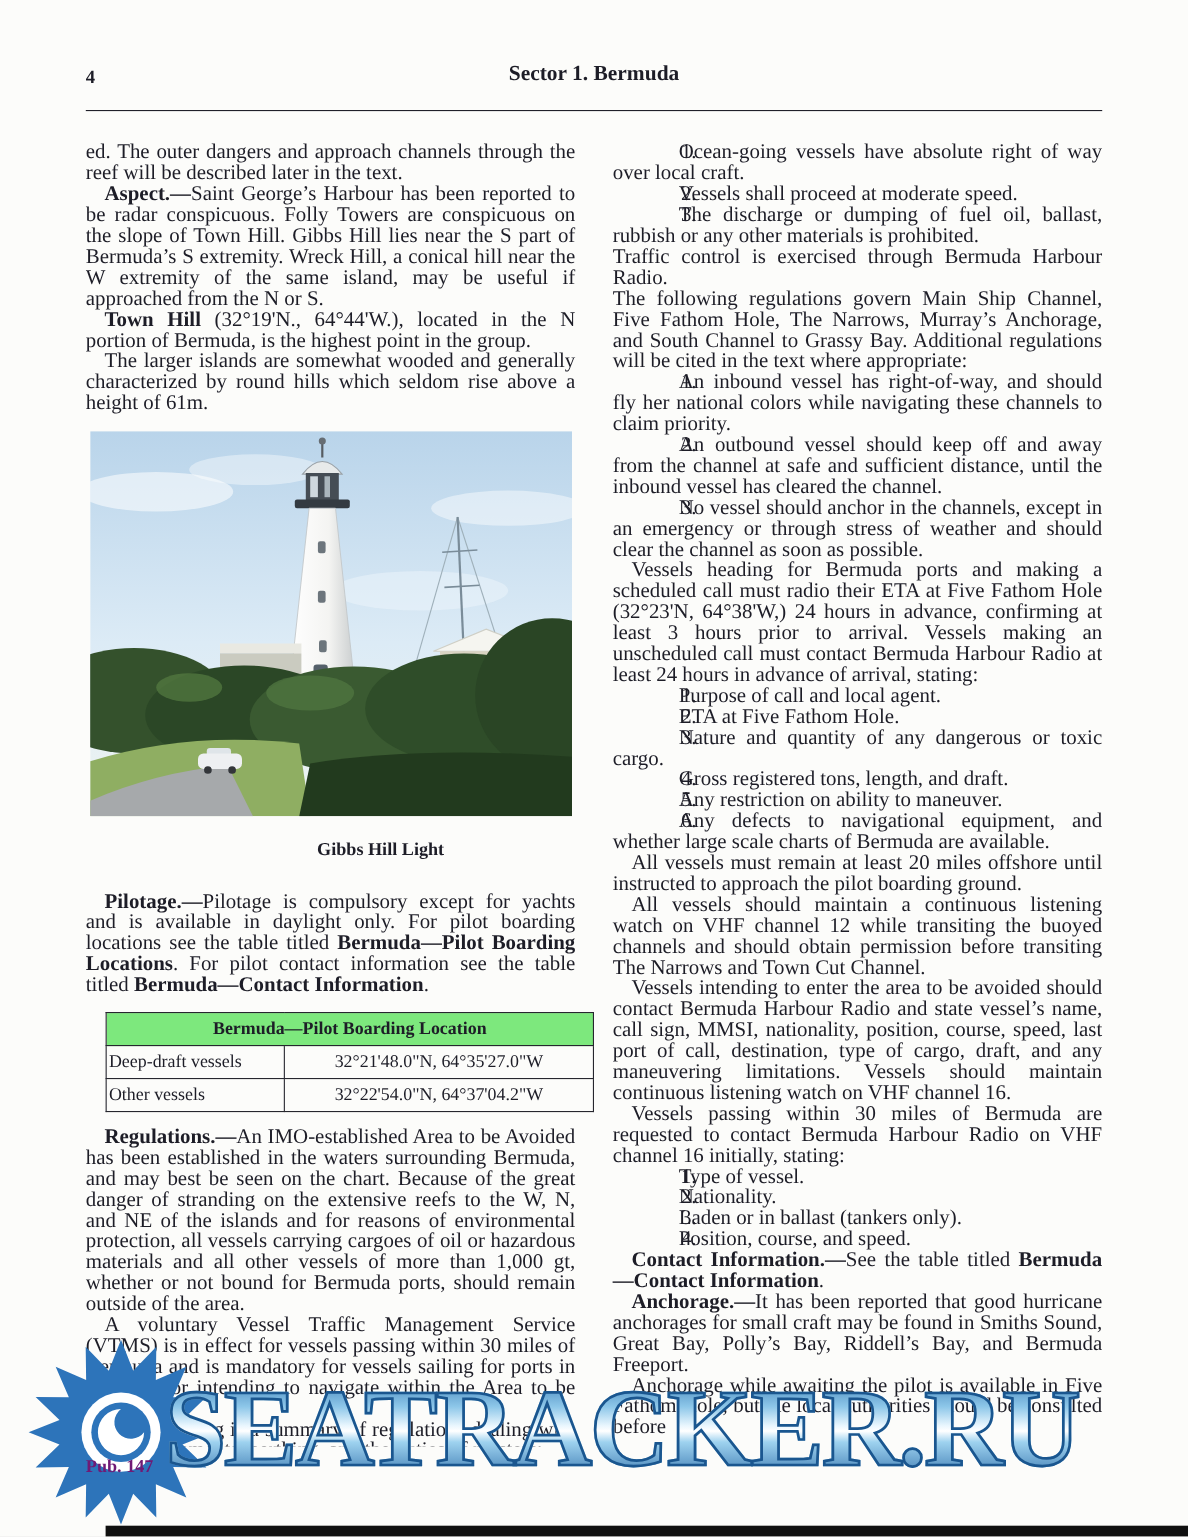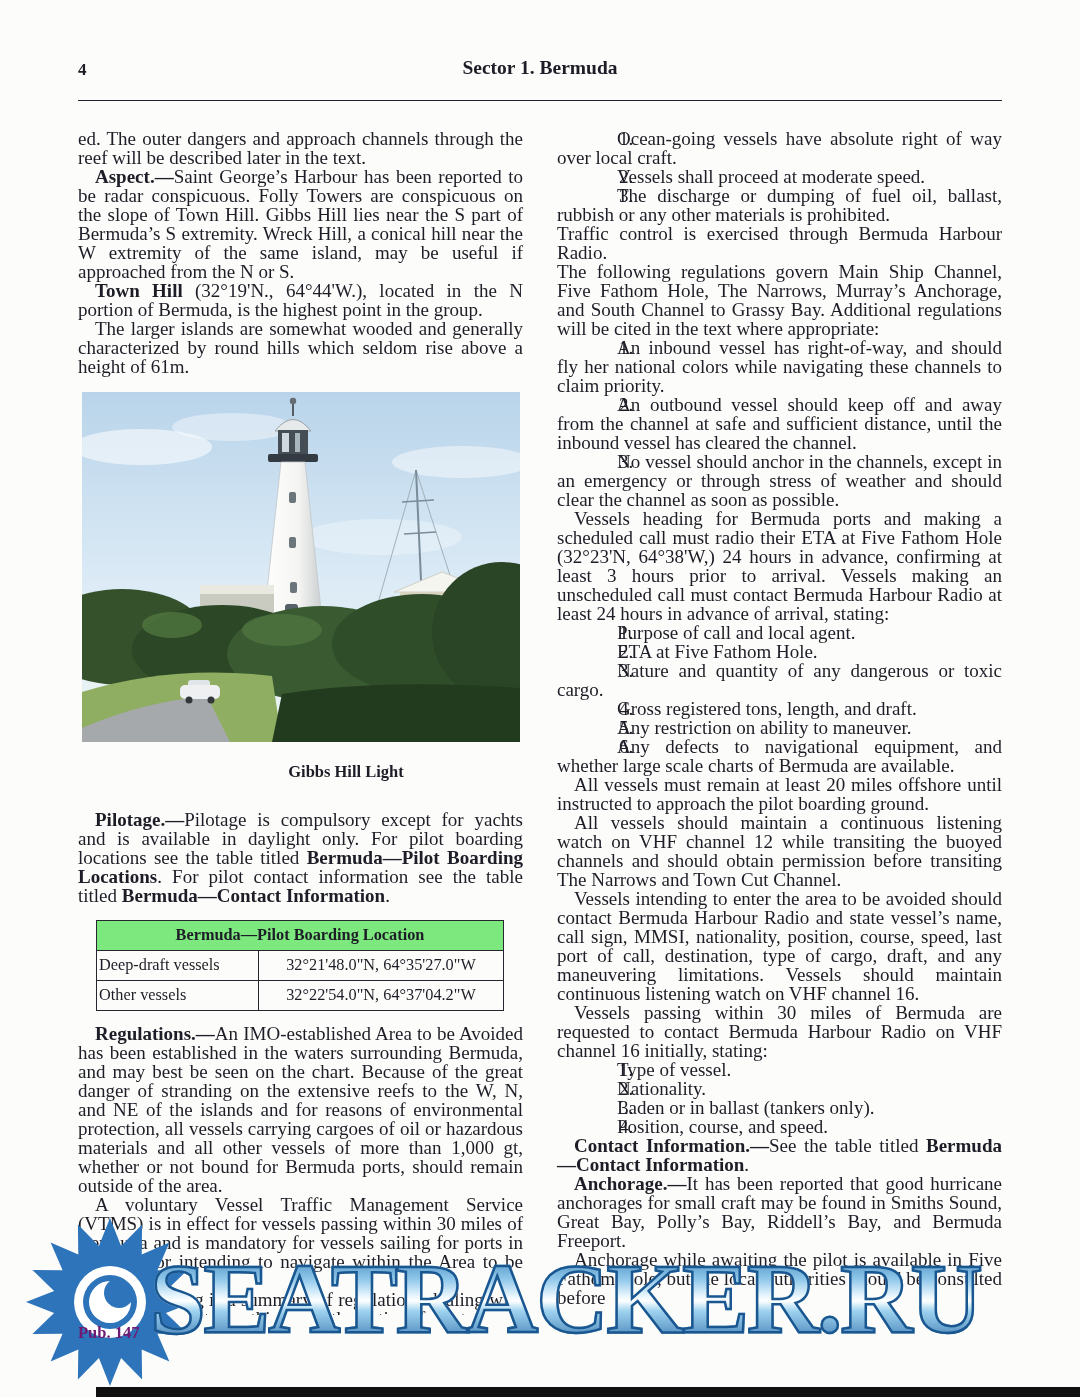--- a/index.html
+++ b/index.html
@@ -19,21 +19,21 @@
   .col p { font-size:19px; line-height:19px; text-align:justify; hyphens:auto; }
   p.pi { text-indent:17px; }
   p.li { text-indent:31px; }
   .num { display:inline-block; width:29px; }
   .b { font-weight:bold; }
   
   figure { margin:16px 0 0 4px; width:528px; }
   figure svg { display:block; }
   figcaption { margin-top:20px; margin-bottom:28px; text-align:center; font-weight:bold; font-size:16.5px; }
   
-  table.pilot { border-collapse:collapse; margin:15px 17px 13px 18px; width:408px; }
+  table.pilot { border-collapse:collapse; margin:15px 17px 13px 18px; width:444px; }
   .pilot th, .pilot td { border:1.2px solid #26262e; font-size:16.3px; font-family:"Liberation Serif", serif; }
   .pilot th { background:#7de87d; padding:4px 6px 5px; font-weight:bold; }
   .pilot td { padding:4px 2px 5px; }
   .pilot td.lbl { width:162px; text-align:left; }
   .pilot td.val { text-align:center; }
   
   .watermark { position:absolute; left:0; top:1215px; width:956px; height:182px; z-index:4; pointer-events:none; }
   .wm-text {
     position:absolute; left:150px; top:34px;
     font-family:"Liberation Serif", serif; font-weight:bold;

